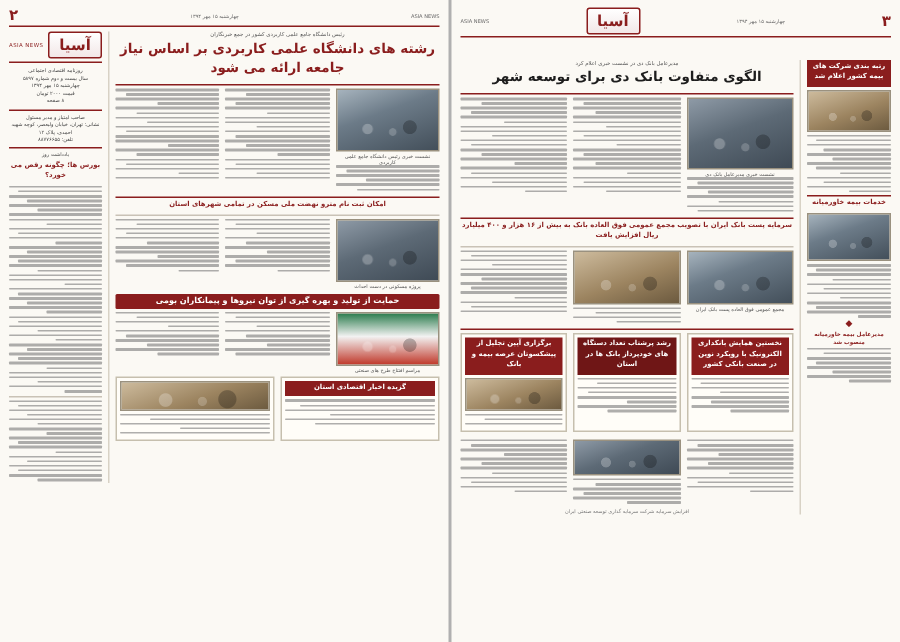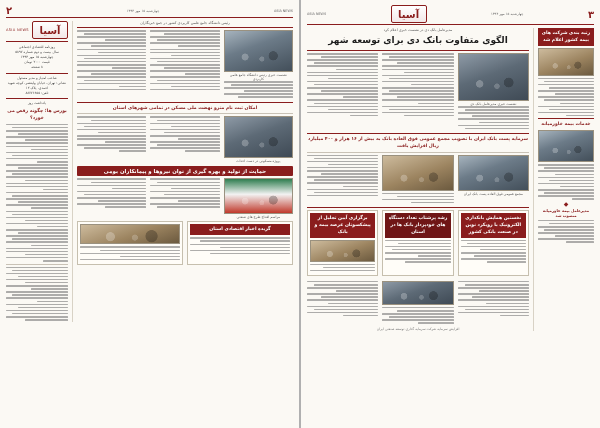--- a/index.html
+++ b/index.html
@@ -83,21 +83,21 @@
 
   <div class="page">
 
     <div class="topbar">
       <span class="pagenum">۳</span>
       <span>چهارشنبه ۱۵ مهر ۱۳۹۴</span>
       <span class="logo-badge">آسیا</span>
       <span>ASIA NEWS</span>
     </div>
 
-    <div class="cols" style="margin-top:3px;">
+    <div class="cols" style="margin-top:15px;">
 
       <div style="width:56px;">
         <div class="redblock">رتبه بندی شرکت های بیمه کشور اعلام شد</div>
         <div class="photo warm" style="height:26px;margin:2px 0;"></div>
         <div class="lines">
           <div class="ln s100"></div>
             <div class="ln s90"></div>
             <div class="ln s100"></div>
           <div class="ln s80"></div>
             <div class="ln s100"></div>
@@ -341,20 +341,21 @@
       <span>ASIA NEWS</span>
       <span>چهارشنبه ۱۵ مهر ۱۳۹۴</span>
       <span class="pagenum">۲</span>
     </div>
 
     <div class="cols" style="margin-top:3px;">
 
       <div class="col">
 
         <div class="kicker">رئیس دانشگاه جامع علمی کاربردی کشور در جمع خبرنگاران</div>
+        <div class="headline red">رشته های دانشگاه علمی کاربردی بر اساس نیاز جامعه ارائه می شود</div>
         <div class="rule"></div>
 
         <div class="cols">
           <div class="col">
             <div class="photo people" style="height:40px;"></div>
             <div class="cap">نشست خبری رئیس دانشگاه جامع علمی کاربردی</div>
             <div class="lines">
               <div class="ln s100"></div>
                 <div class="ln s90"></div>
                 <div class="ln s100"></div>

